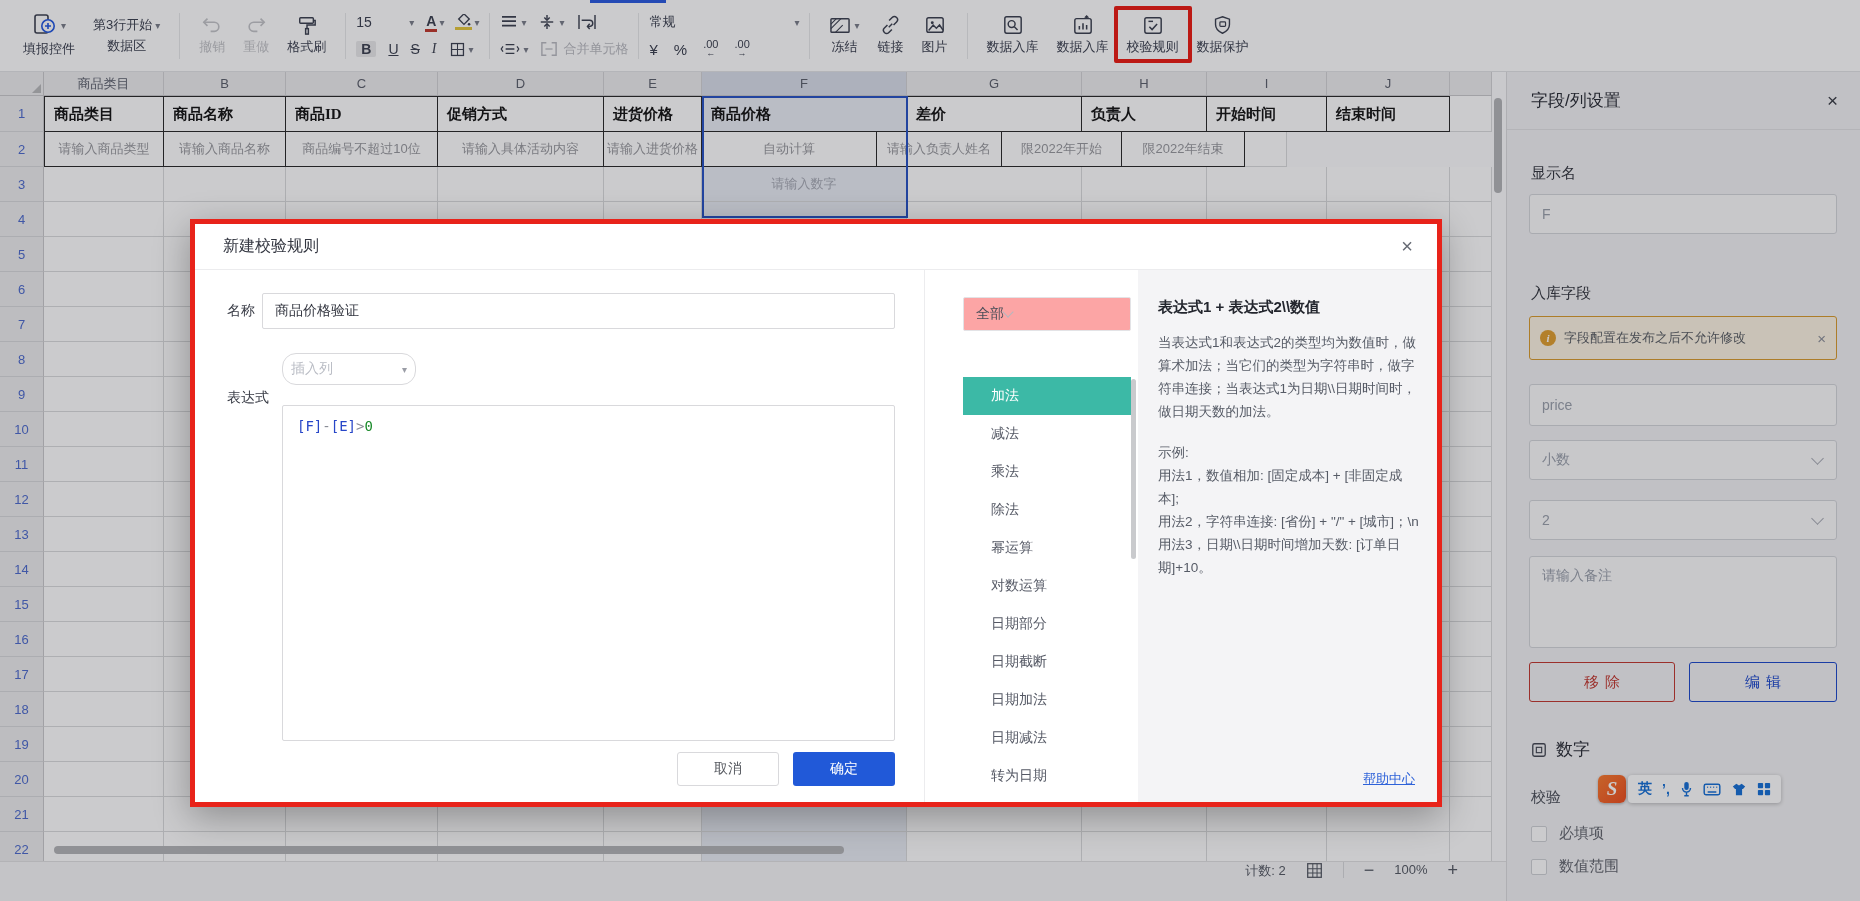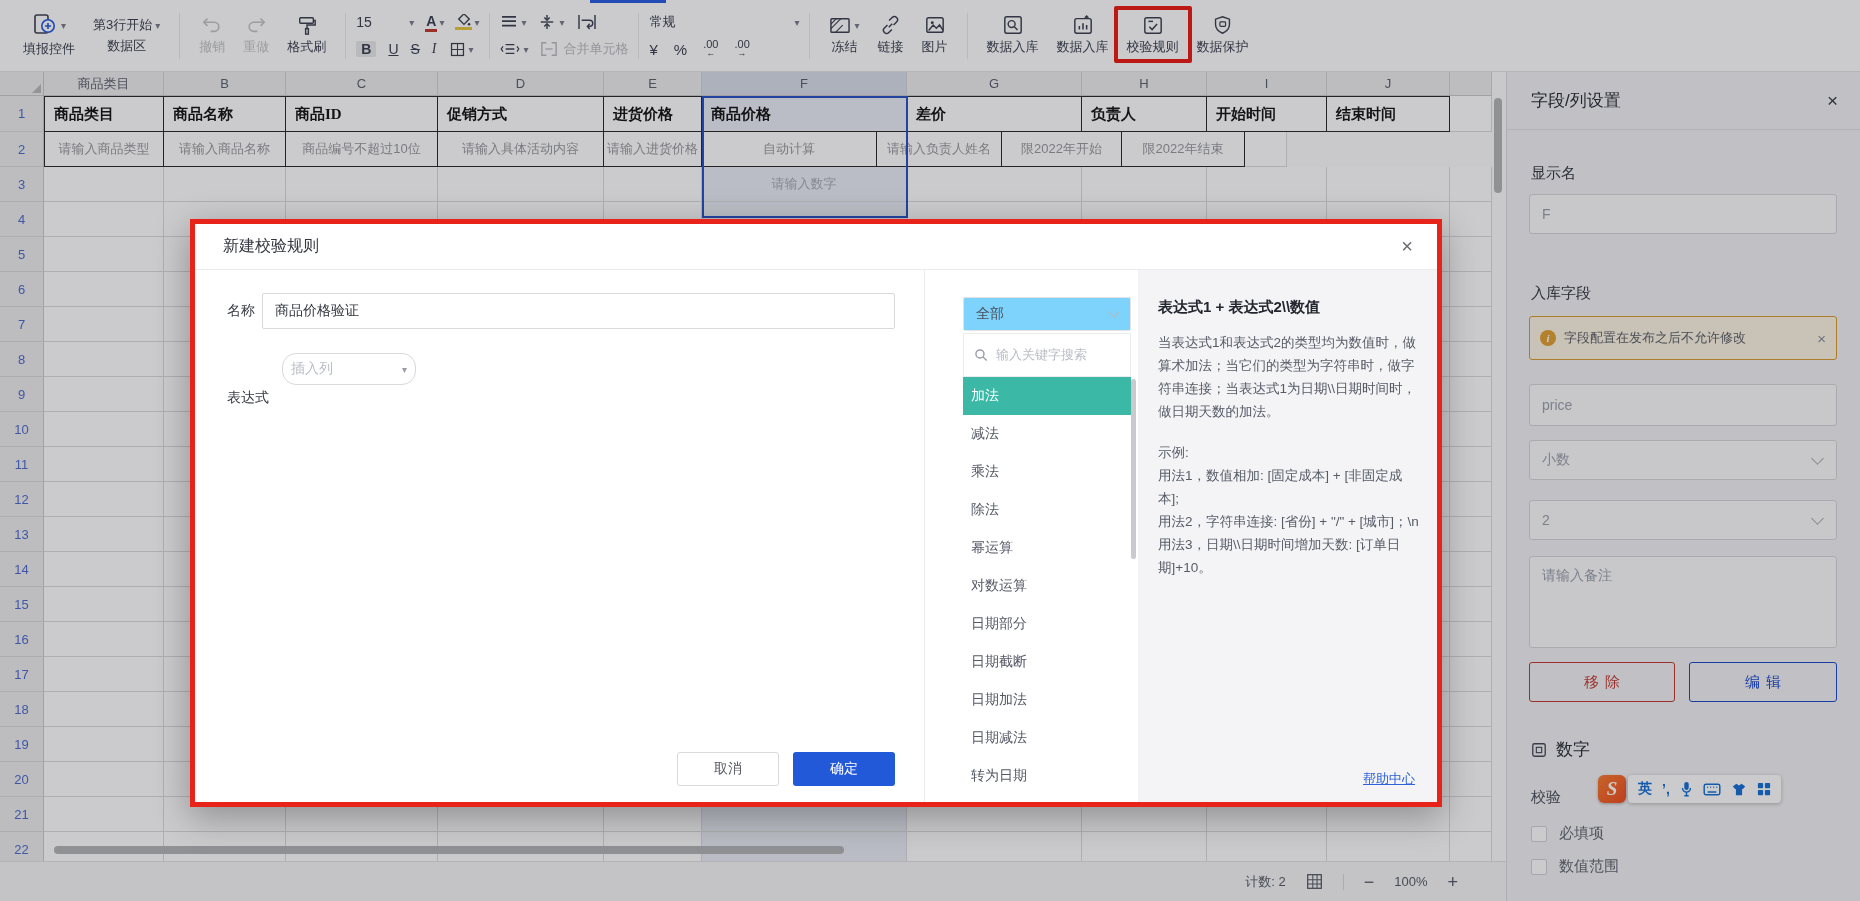--- a/index.html
+++ b/index.html
@@ -59,21 +59,21 @@
 .ph3 { font-size:13px; color:#a7abb5; }
 .fselbox { position:absolute; left:702px; top:24px; width:206px; height:122px;
   border:2px solid #2753c5; pointer-events:none; }
 .vscroll { position:absolute; left:1494px; top:96px; width:8px; height:748px; z-index:11; }
 .vthumb { position:absolute; left:0; top:2px; width:8px; height:95px; background:#b4b5b8; border-radius:4px; }
 .hscroll { position:absolute; left:44px; top:845px; width:1446px; height:10px; z-index:11; }
 .hthumb { position:absolute; left:10px; top:1px; width:790px; height:8px; background:#b4b5b8; border-radius:4px; }
 
 
 .statusbar { position:absolute; left:0; top:861px; width:1506px; height:40px; background:#f7f7f8;
-  border-top:1px solid #e0e0e2; display:flex; align-items:center; justify-content:flex-end;
+  border-top:1px solid #e0e0e2; display:flex; align-items:flex-start; justify-content:flex-end;
   padding-right:48px; gap:20px; z-index:10; font-size:13px; color:#555a64; }
 .sbsep { width:1px; height:16px; background:#d8d9db; }
 .zbtn { font-size:18px; color:#555a64; line-height:16px; }
 
 
 .sidebar { position:absolute; left:1506px; top:72px; width:354px; height:829px; background:#f3f3f5;
   border-left:1px solid #dcdcde; z-index:10; }
 .sb-head { position:absolute; left:0; top:0; width:100%; height:58px; border-bottom:1px solid #e2e2e4;
   display:flex; align-items:center; justify-content:space-between; padding:0 22px 0 24px; }
 .sb-title { font-size:17px; color:#2a2d36; }
@@ -124,28 +124,28 @@
 .codebox { position:absolute; left:87px; top:135px; width:613px; height:336px; border:1px solid #d9d9dc;
   border-radius:2px; padding:12px 14px; font-family:"DejaVu Sans Mono","Liberation Mono",monospace; font-size:14px; }
 .cp-blue { color:#2746c8; } .cp-op { color:#8a8d96; } .cp-green { color:#1a8a2a; }
 .m-btn { position:absolute; top:482px; width:102px; height:34px; border-radius:3px; display:flex;
   align-items:center; justify-content:center; font-size:14px; cursor:pointer; }
 .btn-cancel { left:482px; border:1px solid #d9d9dc; color:#55585f; background:#fff; }
 .btn-ok { left:598px; background:#2159d8; color:#fff; }
 .m-right { position:absolute; left:731px; top:46px; width:511px; height:532px; }
 .descbg { position:absolute; left:212px; top:0; right:0; bottom:0; background:#f4f4f6; }
 .cat-sel { position:absolute; left:37px; top:27px; width:168px; height:34px; border:1px solid #e3e3e6;
-  border-radius:2px; display:flex; align-items:center; justify-content:space-between; padding:0 12px;
-  font-size:14px; color:#4a4e58; background:#7dd3fc; }
+  border-radius:2px; display:flex; align-items:center; justify-content:flex-start; padding:0 12px;
+  font-size:14px; color:#4a4e58; background:#fca5a5; }
 .cat-sel .chev { width:8px; height:8px; border-right:1.5px solid #b5b8bf; border-bottom:1.5px solid #b5b8bf;
   transform:rotate(45deg); margin-top:-4px; }
 .searchbox { position:absolute; left:37px; top:63px; width:168px; height:44px; border:1px solid #ececee;
   background:#fff; display:flex; align-items:center; gap:8px; padding:0 10px; font-size:13px; color:#b9bcc4; }
 .flist { position:absolute; left:37px; top:107px; width:168px; bottom:0; background:#fff; overflow:hidden; }
-.fitem { height:38px; display:flex; align-items:center; padding-left:8px; font-size:14px; color:#555965; cursor:pointer; }
+.fitem { height:38px; display:flex; align-items:center; padding-left:28px; font-size:14px; color:#555965; cursor:pointer; }
 .fitem.sel { background:#3cb9a6; color:#fff; }
 .lscroll { position:absolute; left:205px; top:109px; width:5px; height:180px; background:#c9cacd; border-radius:3px; }
 .doc { position:absolute; left:232px; top:28px; width:262px; }
 .doc-title { font-size:15px; font-weight:bold; color:#23262e; margin-bottom:14px; }
 .doc-desc { font-size:13.5px; color:#565b66; line-height:23px; }
 .doc-ex-label { font-size:13.5px; color:#565b66; margin-top:18px; line-height:23px; }
 .doc-ex { font-size:13.5px; color:#565b66; line-height:23px; }
 .helplink { position:absolute; right:22px; bottom:14px; font-size:13px; color:#2e62d9;
   text-decoration:underline; cursor:pointer; }
 </style>
@@ -782,36 +782,32 @@
   </div>
 
   <div class="m-left">
     <span class="f-label" style="left:32px;top:32px;">名称</span>
     <div class="name-input">商品价格验证</div>
     <span class="f-label" style="left:32px;top:90px;margin-top:29px;">表达式</span>
     <div class="expr-sel">
       <span>插入列</span>
       <span class="tri">▾</span>
     </div>
+    <div class="codebox">
+      <span><span class="cp-blue">[F]</span><span class="cp-op">-</span><span class="cp-blue">[E]</span><span class="cp-op">&gt;</span><span class="cp-green">0</span></span>
+    </div>
     <div class="m-btn btn-cancel">取消</div>
     <div class="m-btn btn-ok">确定</div>
   </div>
 
   <div class="m-right">
     <div class="descbg"></div>
     <div class="cat-sel">
       <span>全部</span>
       <span class="chev"></span>
-    </div>
-    <div class="searchbox">
-      <svg class="ic" width="14" height="14" viewBox="0 0 16 16">
-          <circle cx="6.8" cy="6.8" r="4.6" fill="none" stroke="#9a9da6" stroke-width="1.6"></circle>
-          <path d="M10.4 10.4L14.4 14.4" stroke="#9a9da6" stroke-width="1.6"></path>
-        </svg>
-      <span>输入关键字搜索</span>
     </div>
     <div class="flist">
         <div class="fitem sel">加法</div>
         <div class="fitem">减法</div>
         <div class="fitem">乘法</div>
         <div class="fitem">除法</div>
         <div class="fitem">幂运算</div>
         <div class="fitem">对数运算</div>
         <div class="fitem">日期部分</div>
         <div class="fitem">日期截断</div>

